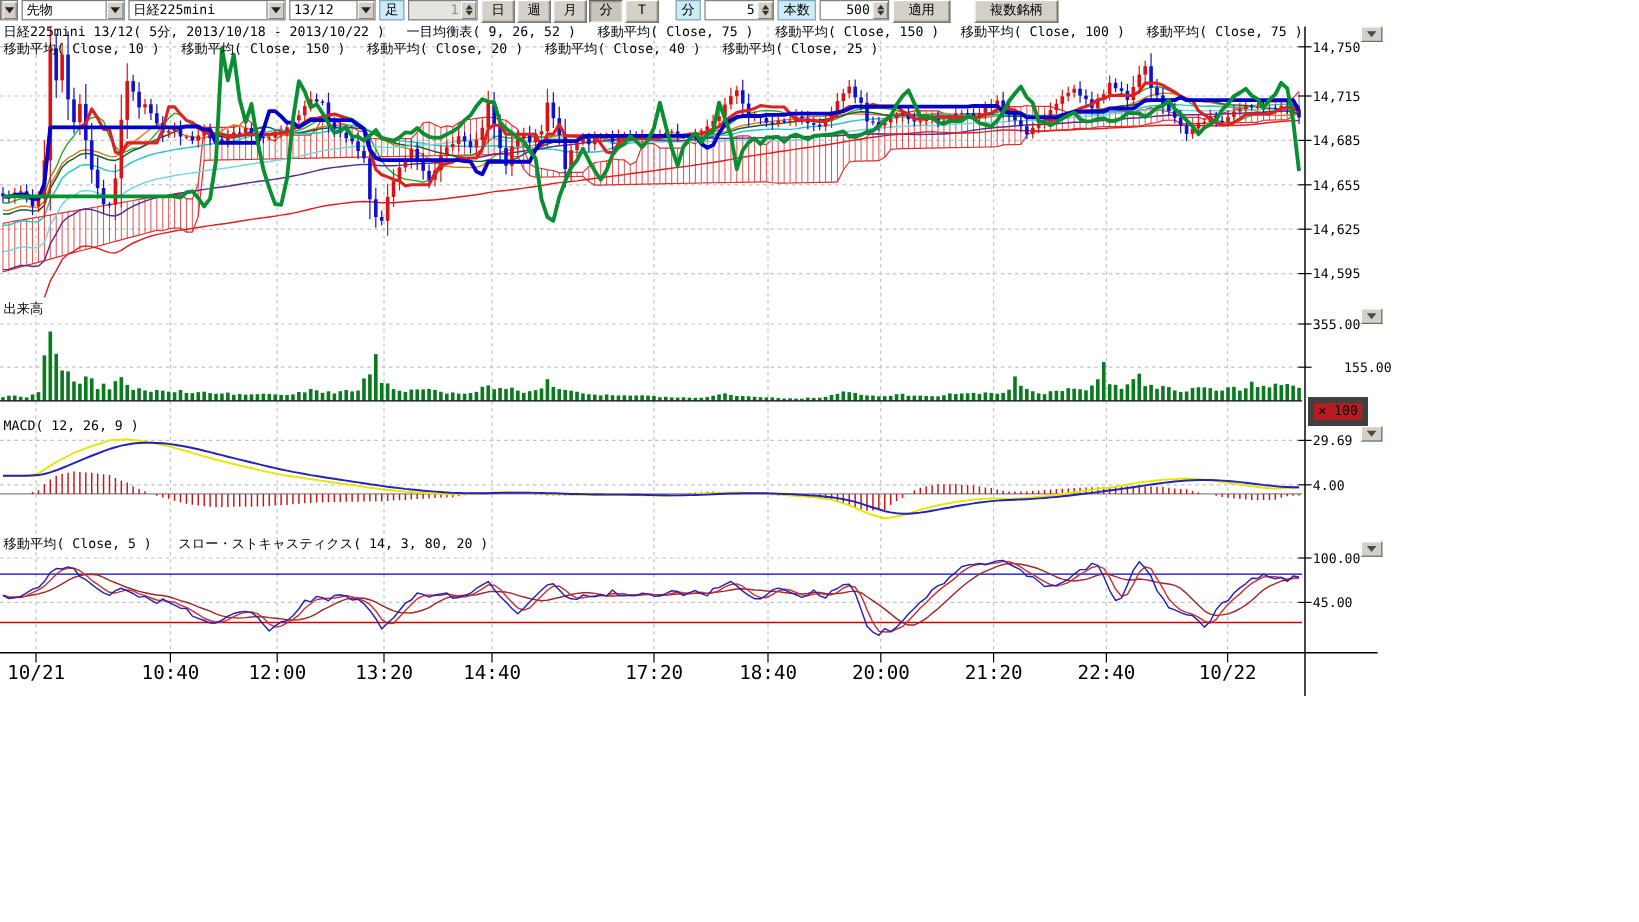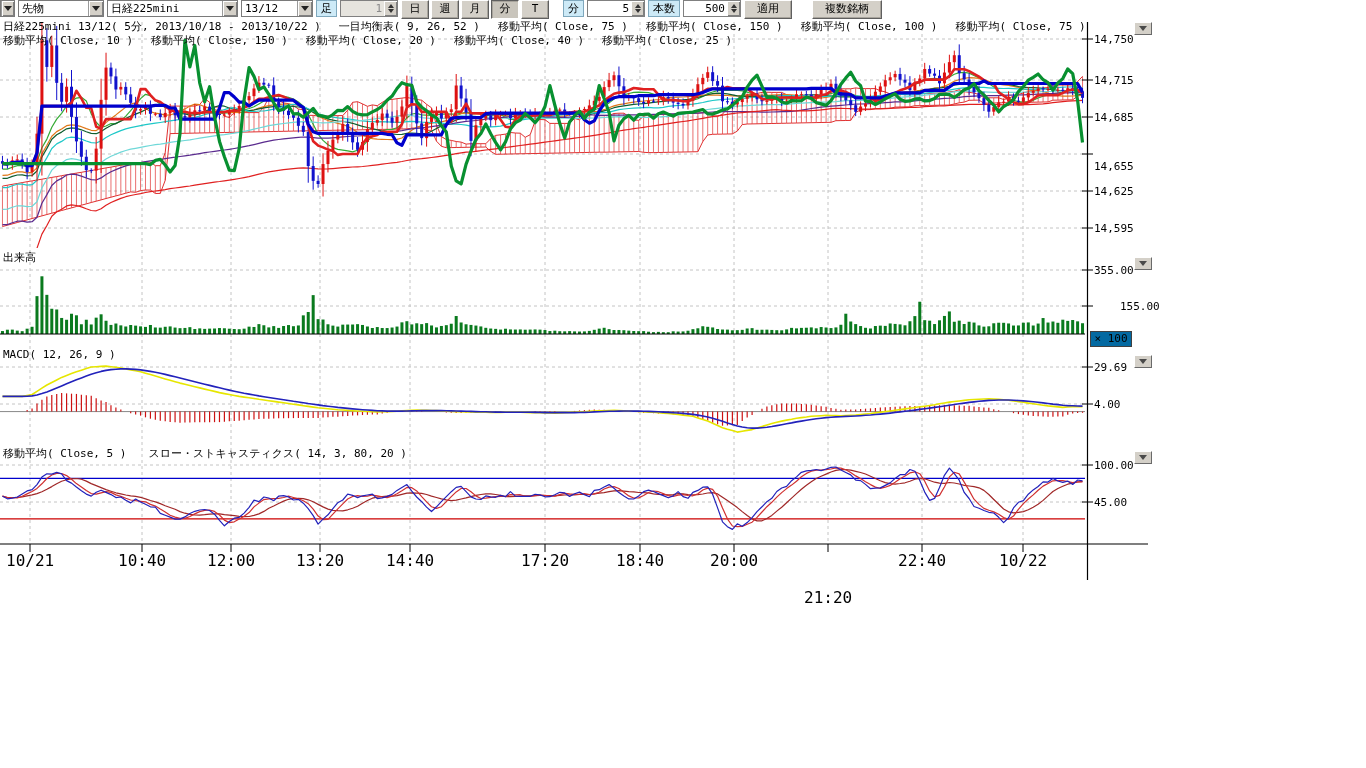--- a/index.html
+++ b/index.html
@@ -22,21 +22,21 @@
   .tbtn{height:17px;min-width:20px;background:#d4d0c8;border:1px solid;border-color:#fff #5f5f5f #5f5f5f #fff;box-shadow:inset -1px -1px 0 #a8a49c;font-size:11px;line-height:15px;text-align:center;padding:0 3px;white-space:nowrap;}
   .tbtn.pressed{background:#c9c5bc;border-color:#5f5f5f #fff #fff #5f5f5f;box-shadow:inset 1px 1px 0 #a8a49c;}
   
   .legend{position:absolute;left:3px;font-size:11px;color:#000;white-space:nowrap;pointer-events:none;}
   .legend span{margin-right:18px;}
   .plabel{position:absolute;left:3px;font-size:11px;color:#000;white-space:nowrap;pointer-events:none;}
   .yaxis-label{position:absolute;left:1094px;width:56px;font-size:11px;color:#000;white-space:nowrap;}
   .xaxis-label{position:absolute;width:48px;text-align:center;font-size:16px;color:#000;top:551px;}
   .panelbtn{position:absolute;left:1134px;width:16px;height:11px;background:#d4d0c8;border:1px solid;border-color:#fff #6a6a6a #6a6a6a #fff;display:flex;align-items:center;justify-content:center;}
   .panelbtn .tri{border-left-width:4px;border-right-width:4px;border-top:5px solid #4a4a4a;}
-  #multbox{position:absolute;left:1090px;top:331px;width:40px;height:14px;border:1px solid #404040;background:#0369a1;font-size:11px;line-height:14px;text-align:center;}
+  #multbox{position:absolute;left:1090px;top:331px;width:40px;height:14px;border:5px solid #404040;background:#b91c1c;font-size:11px;line-height:14px;text-align:center;}
 </style>
 </head>
 <body>
 
 <div id="toolbar">
   <div class="combo" style="width:13px">
     <div class="ddbtn">
         <div class="tri"></div>
       </div>
   </div>
@@ -1270,33 +1270,33 @@
     <div class="tri"></div>
   </div>
 <div class="panelbtn" style="top:451px">
     <div class="tri"></div>
   </div>
 
 <div id="axis-labels">
     <div class="yaxis-label" style="top: 33px;">14,750</div>
     <div class="yaxis-label" style="top: 74px;">14,715</div>
     <div class="yaxis-label" style="top: 111px;">14,685</div>
-    <div class="yaxis-label" style="top: 148px; margin-top: 12px;">14,655</div>
+    <div class="yaxis-label" style="top: 148px;">14,655</div>
     <div class="yaxis-label" style="top: 185px;">14,625</div>
     <div class="yaxis-label" style="top: 222px;">14,595</div>
     <div class="yaxis-label" style="top: 264px;">355.00</div>
     <div class="yaxis-label" style="top: 300px; margin-left: 26px;">155.00</div>
     <div class="yaxis-label" style="top: 361px;">29.69</div>
     <div class="yaxis-label" style="top: 398px;">4.00</div>
     <div class="yaxis-label" style="top: 459px;">100.00</div>
     <div class="yaxis-label" style="top: 496px;">45.00</div>
     <div class="xaxis-label" style="left: 6px;">10/21</div>
     <div class="xaxis-label" style="left: 118px;">10:40</div>
     <div class="xaxis-label" style="left: 207px;">12:00</div>
     <div class="xaxis-label" style="left: 296px;">13:20</div>
     <div class="xaxis-label" style="left: 386px;">14:40</div>
     <div class="xaxis-label" style="left: 521px;">17:20</div>
     <div class="xaxis-label" style="left: 616px;">18:40</div>
     <div class="xaxis-label" style="left: 710px;">20:00</div>
-    <div class="xaxis-label" style="left: 804px; margin-top: 37px;">21:20</div>
+    <div class="xaxis-label" style="left: 804px;">21:20</div>
     <div class="xaxis-label" style="left: 898px;">22:40</div>
     <div class="xaxis-label" style="left: 999px;">10/22</div>
   </div>
 
 </body></html>

